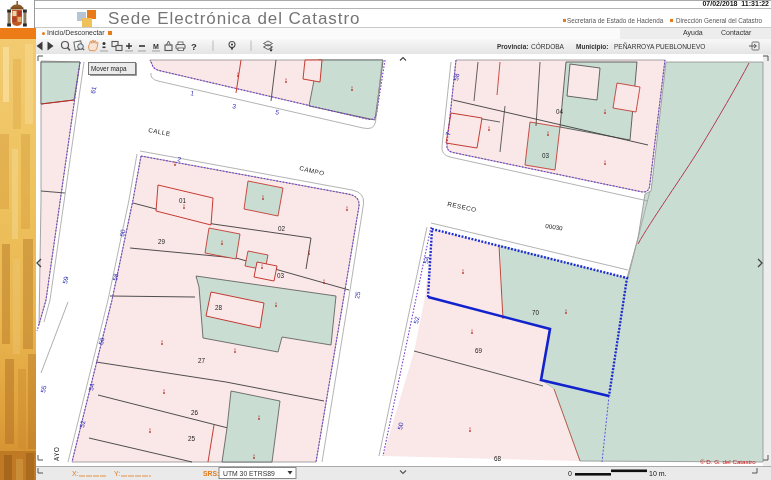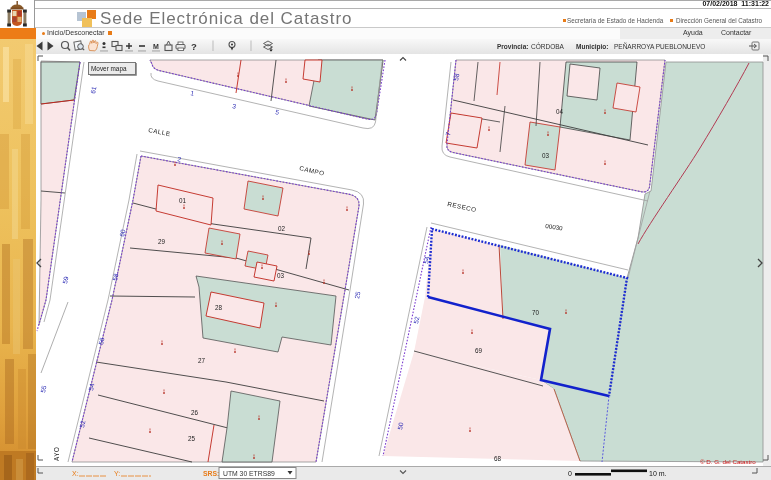--- a/index.html
+++ b/index.html
@@ -13,21 +13,21 @@
 
 <div class="abs" style="right:2px;top:0px;font-size:7px;font-weight:bold;color:#111;letter-spacing:0px;">07/02/2018&nbsp; 11:31:22</div>
 
 <div class="abs" style="left:34px;top:8px;width:737px;height:1px;background:#b5b5b5;"></div>
 <div class="abs" style="left:0;top:27px;width:771px;height:1px;background:#c9c9c9;"></div>
 
 <div class="abs" style="left:77px;top:12px;width:9px;height:9px;background:#b6c4d3;"></div>
 <div class="abs" style="left:87px;top:10px;width:9px;height:9px;background:#e87b17;"></div>
 <div class="abs" style="left:82px;top:18px;width:10px;height:9px;background:#f0c05a;"></div>
 
-<div class="abs" style="left:100px;top:9px;font-size:17px;letter-spacing:0.95px;color:#757575;">Sede Electrónica del Catastro</div>
+<div class="abs" style="left:108px;top:9px;font-size:17px;letter-spacing:0.95px;color:#757575;">Sede Electrónica del Catastro</div>
 
 <div class="abs" style="left:563px;top:19px;width:3px;height:3px;background:#e87b17;"></div>
 <div class="abs" style="left:567px;top:17px;font-size:6.3px;color:#555;">Secretaría de Estado de Hacienda</div>
 <div class="abs" style="left:670px;top:19px;width:3px;height:3px;background:#e87b17;"></div>
 <div class="abs" style="left:676px;top:17px;font-size:6.3px;color:#555;">Dirección General del Catastro</div>
 
 <div class="abs" style="left:0;top:0;width:34px;height:28px;background:#fff;border-right:1px solid #999;border-bottom:1px solid #999;">
 <svg width="34" height="28" viewBox="0 0 34 28">
 <rect x="16.5" y="1" width="1.4" height="4" fill="#7a4a20"></rect>
 <path d="M11,9 Q11,4.5 17,4.5 Q23,4.5 23,9 Z" fill="#8a5a28"></path>

